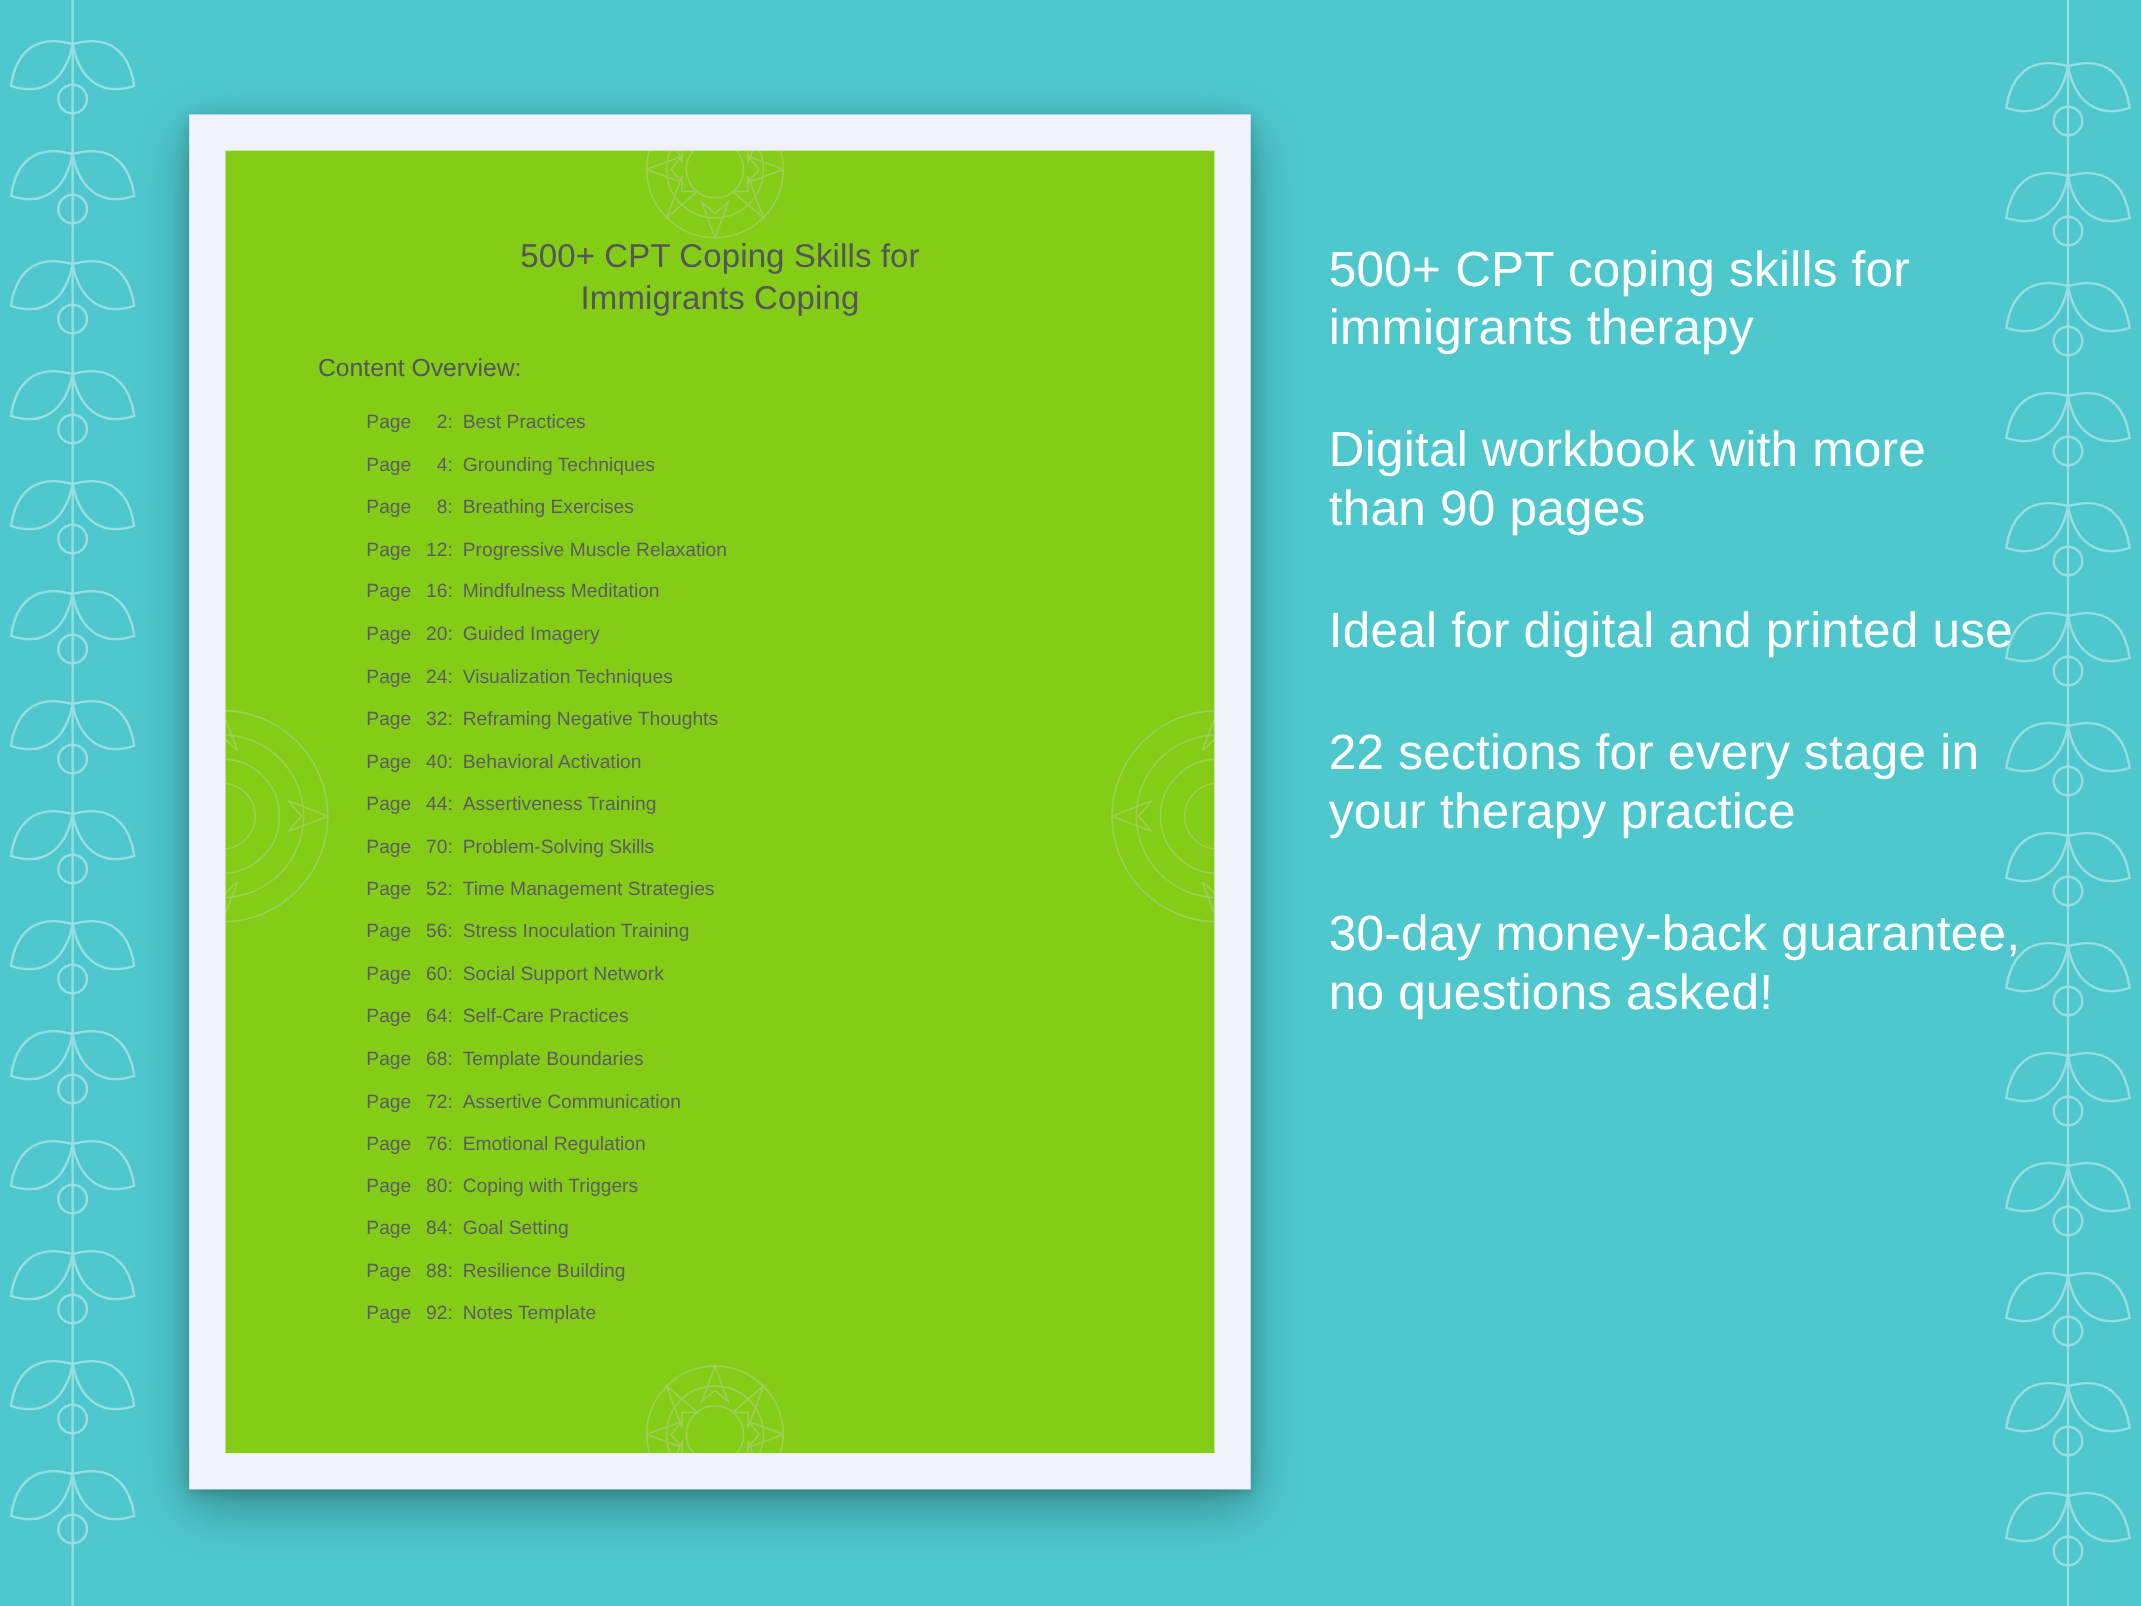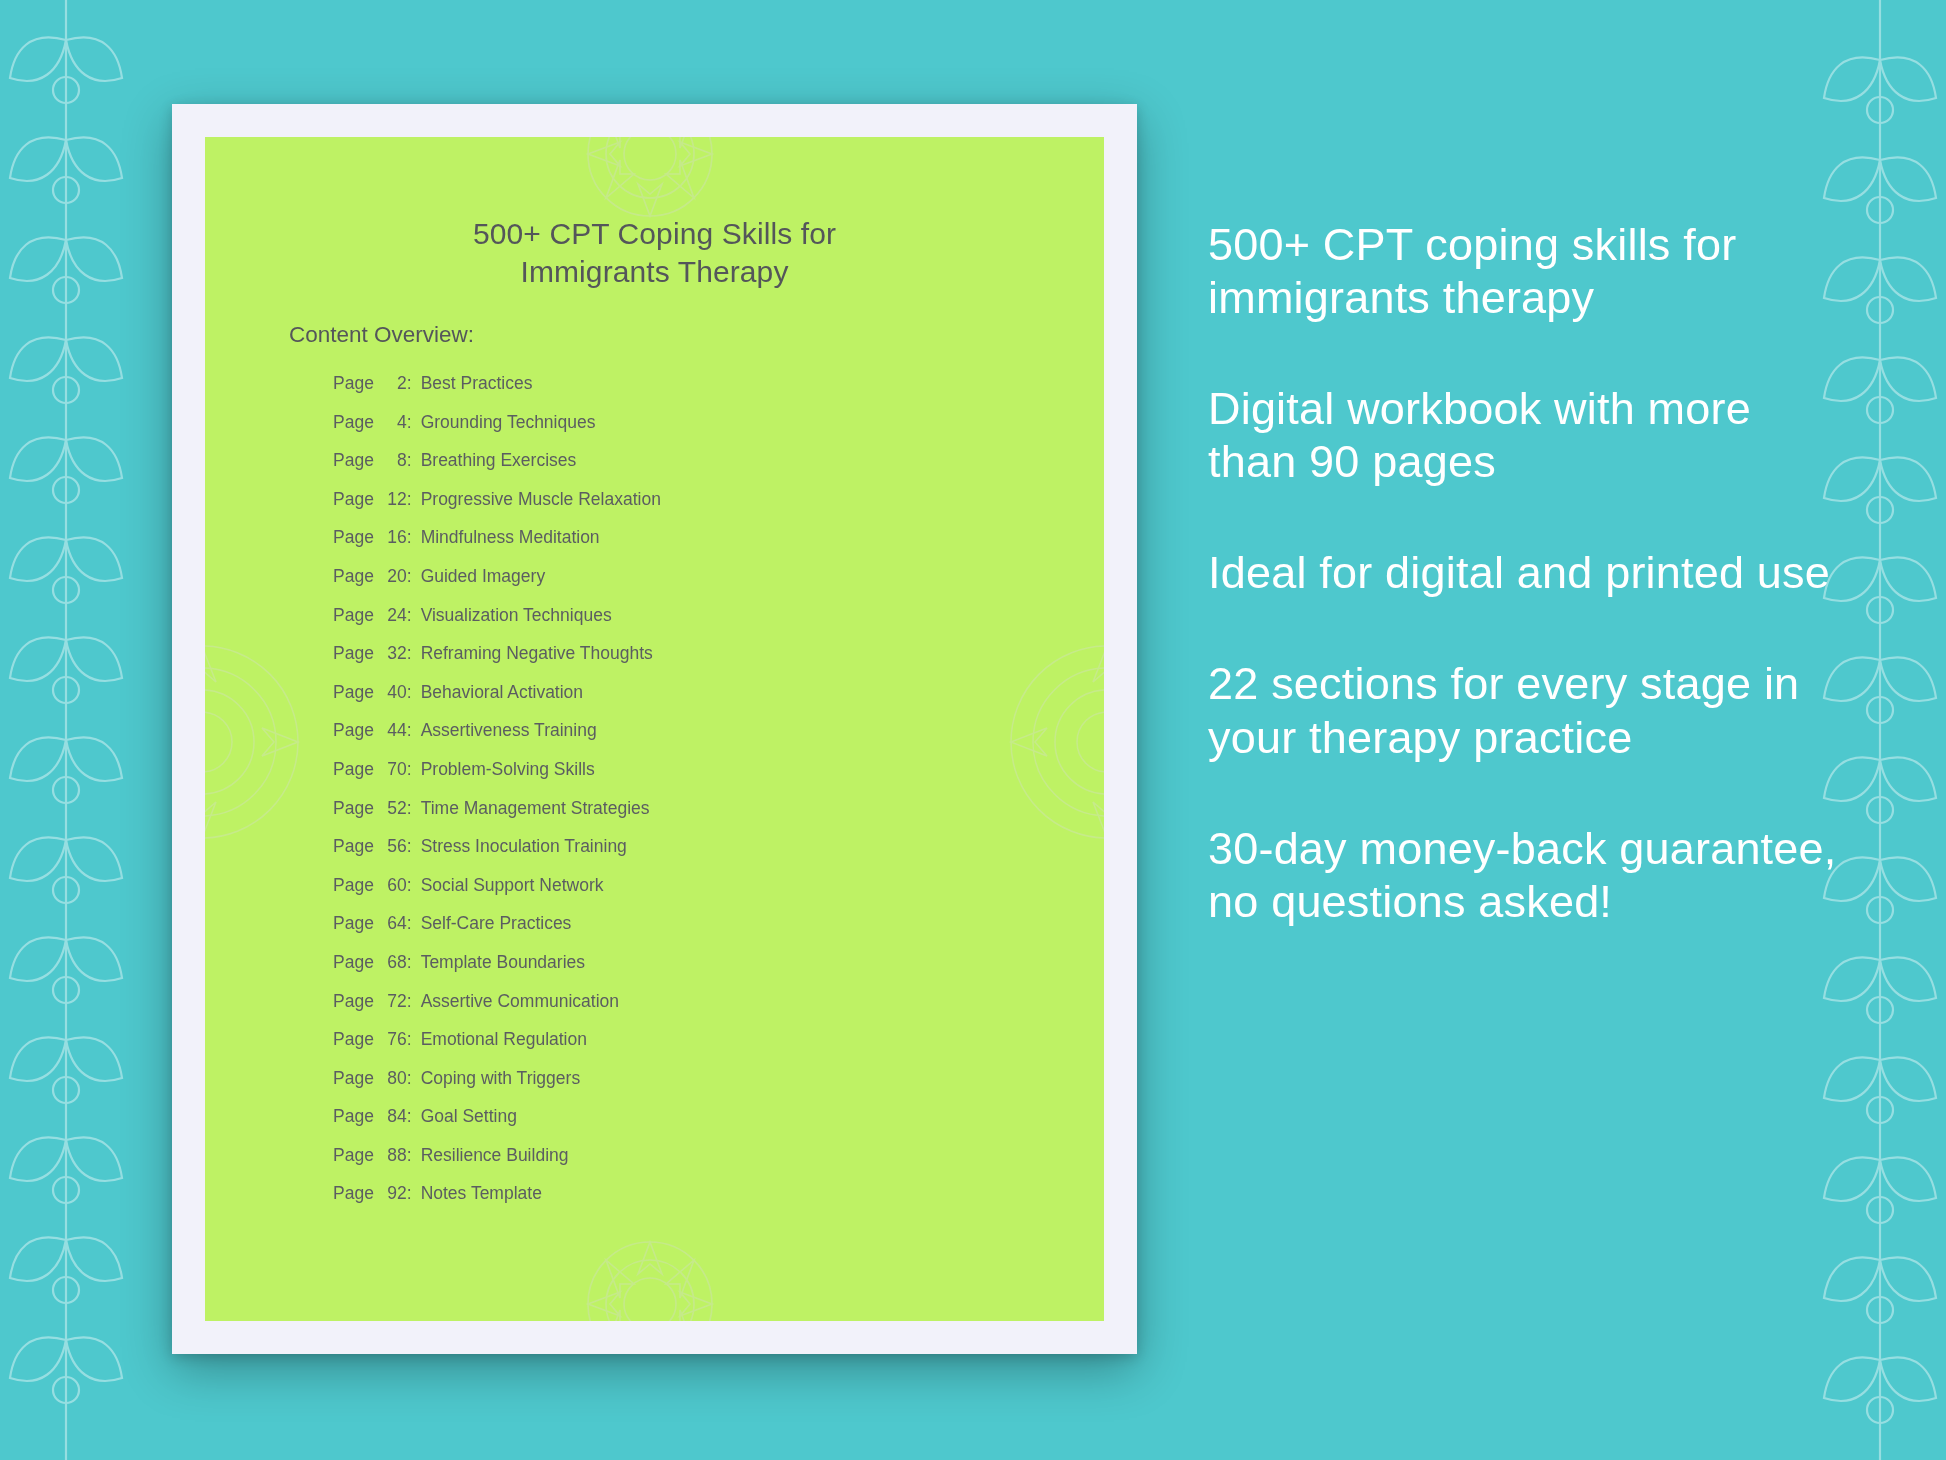--- a/index.html
+++ b/index.html
@@ -40,21 +40,21 @@
     inset: 0;
     background: #f2f2fa;
     box-shadow: 0 16px 46px rgba(0,0,0,0.30), 0 3px 12px rgba(0,0,0,0.18);
   }
   .paper-inner {
     position: absolute;
     left: 33px;
     top: 33px;
     right: 33px;
     bottom: 33px;
-    background: #bef264;
+    background: #84cc16;
     overflow: hidden;
   }
   .mandala {
     position: absolute;
     opacity: 0.30;
     pointer-events: none;
   }
   .mandala svg { display: block; }
   .mandala.m-top { left: 330px; top: -58px; }
   .mandala.m-bottom { left: 330px; bottom: -58px; }
@@ -299,21 +299,21 @@
           <path d="M105 9 L119 45 L105 33 L91 45 Z"></path>
           <path d="M105 201 L119 165 L105 177 L91 165 Z"></path>
           <path d="M9 105 L45 119 L33 105 L45 91 Z"></path>
           <path d="M201 105 L165 119 L177 105 L165 91 Z"></path>
         </g>
       </svg>
     </div>
 
     <div class="doc-title">
       <div>500+ CPT Coping Skills for</div>
-      <div>Immigrants Therapy</div>
+      <div>Immigrants Coping</div>
     </div>
 
     <div class="content-overview">Content Overview:</div>
 
     <div class="toc">
         <div class="toc-row">
           <span class="toc-page"><span>Page</span> <span class="pg-num">2</span>:</span>
           <span class="toc-sep"></span>
           <span class="toc-label">Best Practices</span>
         </div>

